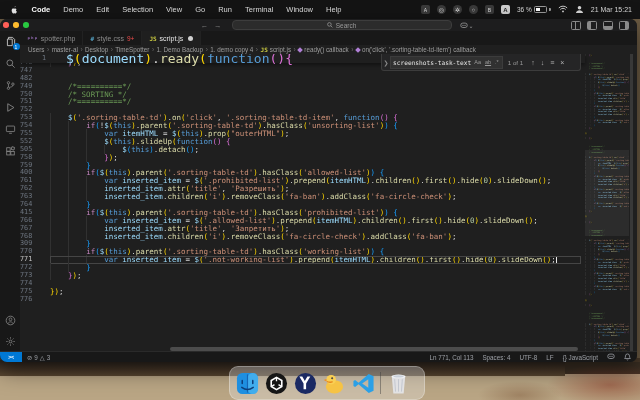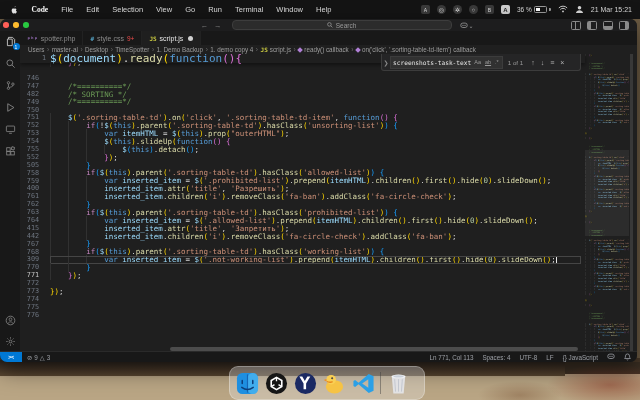--- a/index.html
+++ b/index.html
@@ -11,21 +11,21 @@
       radial-gradient(90px 30px at 610px 385px, rgba(140,60,40,.55), rgba(140,60,40,0) 70%),
       radial-gradient(60px 20px at 520px 395px, rgba(120,80,50,.4), rgba(120,80,50,0) 70%),
       linear-gradient(180deg,#6d5c44 0 358px, #4a3a2a 358px 362px, #3c3024 362px 374px, #b5a183 374px 377px, #b9a584 377px 100%);
   }
   #wallpaper .wall-band{position:absolute;left:0;top:360px;width:565px;height:16px;
     background:linear-gradient(180deg,#2e2620,#473728 55%,#5a4731);}
   
   #menubar{position:absolute;left:0;top:0;width:640px;height:19px;background:#141414;display:flex;align-items:center;color:#dcdcdc;font-size:7.5px;}
   #menu-left{display:flex;align-items:center;gap:0;}
   .mi{padding:0 6.5px;line-height:19px;white-space:nowrap;}
-  .mi.app{font-weight:bold;color:#fff;font-family:Liberation Serif, serif;}
+  .mi.app{font-weight:bold;color:#fff;}
   #apple{padding:0 7px 0 10px;display:flex;align-items:center;}
   #menu-right{margin-left:auto;display:flex;align-items:center;gap:7px;padding-right:8px;color:#d8d8d8;}
   .tray{width:9px;height:9px;border-radius:2px;background:#3a3a3a;display:flex;align-items:center;justify-content:center;font-size:6px;color:#ddd;}
   .tray.round{border-radius:50%;}
   .tray.light{background:#cfcfcf;color:#222;font-weight:bold;}
   #battery{display:flex;align-items:center;gap:2px;font-size:6.5px;}
   .batt-body{width:11px;height:5.5px;border:1px solid #9a9a9a;border-radius:1.5px;position:relative;}
   .batt-fill{position:absolute;left:1px;top:1px;bottom:1px;width:36%;background:#fff;}
   .batt-nub{width:1.5px;height:3px;background:#9a9a9a;border-radius:0 1px 1px 0;margin-left:.5px;}
   #clock{font-size:7px;white-space:nowrap;}
@@ -60,35 +60,35 @@
   .dirty{width:5px;height:5px;border-radius:50%;background:#d0d0d0;margin-left:2px;}
   .ficon{font-family:"DejaVu Sans Mono",monospace;font-size:6px;font-weight:bold;}
   .ficon.js{color:#cbcb41;} .ficon.css{color:#519aba;} .ficon.php{color:#a074c4;}
   
   #breadcrumbs{position:absolute;left:20px;top:26px;right:0;height:9px;background:#1f1f1f;display:flex;align-items:center;font-size:6.3px;color:#9d9d9d;white-space:nowrap;overflow:hidden;padding-left:8px;}
   .bc{display:flex;align-items:center;gap:2px;}
   .bc-sep{color:#6b6b6b;padding:0 2.5px;font-size:6.5px;}
   .sym-method{width:4px;height:4px;background:#b180d7;transform:rotate(45deg);display:inline-block;}
   
   #editor{position:absolute;left:20px;top:35px;right:4px;bottom:10px;background:#1f1f1f;overflow:hidden;}
-  #gutter{position:absolute;left:0;top:5px;width:26px;text-align:center;color:#6e7681;font-family:"DejaVu Sans Mono",monospace;font-size:6.8px;margin-top:16px;}
+  #gutter{position:absolute;left:0;top:5px;width:26px;text-align:left;color:#6e7681;font-family:"DejaVu Sans Mono",monospace;font-size:6.8px;}
   #gutter .ln{height:7.9px;line-height:7.9px;}
   #gutter .ln.cur{color:#c6c6c6;}
   #code{position:absolute;left:30px;top:5px;right:52px;font-family:"DejaVu Sans Mono",monospace;font-size:7.5px;color:#d4d4d4;}
   .cl{height:7.9px;line-height:7.9px;white-space:pre;position:relative;}
   .cl.cur{outline:1px solid #454545;outline-offset:-1px;}
   .cursor{display:inline-block;width:1px;height:7px;background:#e8e8e8;vertical-align:-1px;}
   .ig{box-shadow:inset 1px 0 0 #313131;}
   .tv{color:#9cdcfe}.tf{color:#dcdcaa}.tk{color:#569cd6}.tc{color:#c586c0}.ts{color:#ce9178}
   .tn{color:#b5cea8}.tm{color:#6a9955}
   .b0{color:#ffd700}.b1{color:#da70d6}.b2{color:#179fff}
   
   #sticky{position:absolute;left:0;top:0;right:48px;height:9px;background:#1f1f1f;box-shadow:0 2px 4px rgba(0,0,0,.45);z-index:3;display:flex;}
   #sticky .ln{width:26px;text-align:right;color:#6e7681;font-family:"DejaVu Sans Mono",monospace;font-size:6.8px;line-height:9px;}
-  #sticky .stxt{margin-left:4px;font-family:"DejaVu Sans Mono",monospace;font-size:11px;line-height:9px;white-space:pre;color:#d4d4d4;}
+  #sticky .stxt{margin-left:20px;font-family:"DejaVu Sans Mono",monospace;font-size:13px;line-height:9px;white-space:pre;color:#d4d4d4;}
   
   #find{position:absolute;right:52px;top:0;width:198px;height:16px;background:#252526;border:1px solid #3c3c3c;border-top:none;border-radius:0 0 3px 3px;z-index:5;display:flex;align-items:center;font-size:6.2px;color:#c5c5c5;}
   #find .fchev{width:8px;text-align:center;color:#8a8a8a;font-size:6px;}
   #find .finput{display:flex;align-items:center;background:#313131;border:1px solid #3c3c3c;height:11px;padding:0 2px;gap:2px;}
   #find .ftext{font-family:"DejaVu Sans Mono",monospace;font-size:6.2px;color:#e3e3e3;white-space:nowrap;}
   #find .fopt{color:#9a9a9a;font-size:5.5px;padding:0 1px;}
   #find .fres{padding:0 5px;color:#9a9a9a;white-space:nowrap;}
   #find .fbtn{color:#b5b5b5;padding:0 3px;font-size:7px;}
   
   #minimap{position:absolute;right:4px;top:0;width:44px;bottom:0;overflow:hidden;opacity:.85;}
@@ -119,21 +119,21 @@
 
   <div id="menubar">
     <div id="menu-left">
       <span id="apple">
         <svg width="8" height="9" viewBox="0 0 10 12">
             <path fill="#e8e8e8" d="M7.1 1.2c.1.8-.5 1.6-1.2 1.7-.1-.8.5-1.6 1.2-1.7zM8.9 9c-.3.7-.7 1.4-1.3 2-.4.4-.9.5-1.4.2-.5-.2-.9-.2-1.4 0-.5.3-1 .2-1.4-.2C2.2 9.8 1.6 8 2 6.4c.3-1 1-1.7 1.9-1.7.5 0 .9.3 1.3.3.4 0 .9-.3 1.5-.3.7 0 1.3.3 1.7.9-.9.6-1.1 1.9-.2 2.7.2.3.5.5.7.7z"></path>
           </svg>
       </span>
       <span class="mi app">Code</span>
 
-    <span class="mi">File</span>
+    <span class="mi">Demo</span>
         <span class="mi">Edit</span>
         <span class="mi">Selection</span>
         <span class="mi">View</span>
         <span class="mi">Go</span>
         <span class="mi">Run</span>
         <span class="mi">Terminal</span>
         <span class="mi">Window</span>
         <span class="mi">Help</span>
       </div>
     <div id="menu-right">
@@ -332,21 +332,21 @@
           <div class="ln">552</div>
           <div class="ln">505</div>
           <div class="ln">758</div>
           <div class="ln">759</div>
           <div class="ln">400</div>
           <div class="ln">761</div>
           <div class="ln">762</div>
           <div class="ln">763</div>
           <div class="ln">764</div>
           <div class="ln">415</div>
-          <div class="ln">442</div>
+          <div class="ln">766</div>
           <div class="ln">767</div>
           <div class="ln">768</div>
           <div class="ln">309</div>
           <div class="ln">770</div>
           <div class="ln cur">771</div>
           <div class="ln">772</div>
           <div class="ln">773</div>
           <div class="ln">774</div>
           <div class="ln">775</div>
           <div class="ln">776</div>

